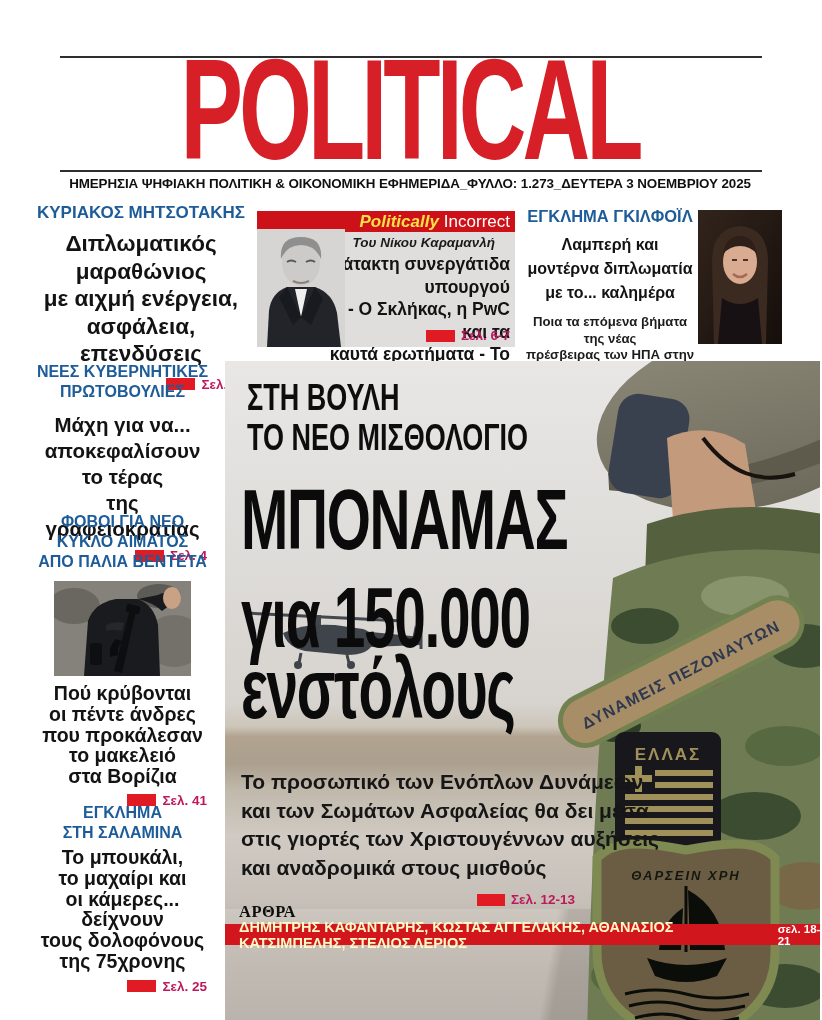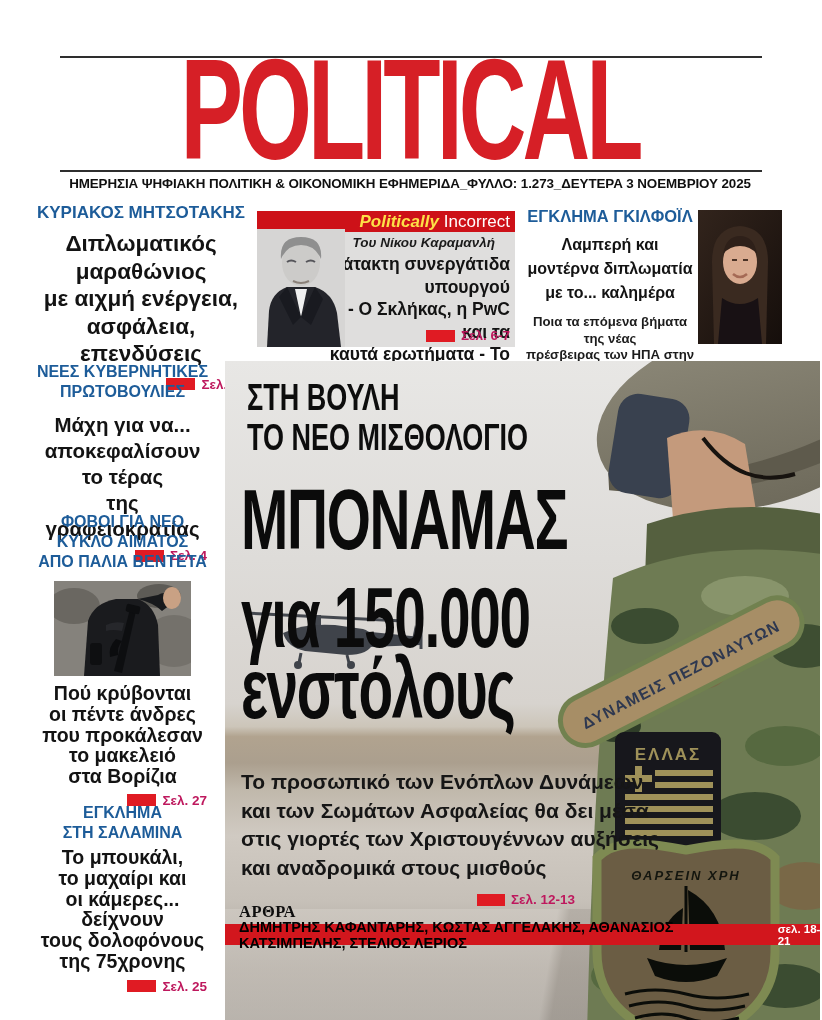--- a/index.html
+++ b/index.html
@@ -70,21 +70,21 @@
   #hline1{top:115px;} #hline2{top:213px;} #hline3{top:284px;}
   .hero-sub{position:absolute;left:16px;top:407px;z-index:5;font-size:21px;font-weight:700;
      line-height:28.5px;color:#161616;}
   .hero-marker{position:absolute;left:252px;top:531px;z-index:5;}
   .hero-marker .box{width:28px;height:12px;}
   .arthra{position:absolute;left:14px;top:541px;z-index:5;
      font-family:"Liberation Serif","DejaVu Serif",serif;font-weight:700;font-size:16.5px;
      letter-spacing:.5px;color:#0e0e0e;}
   .banner{position:absolute;left:0;right:0;top:563px;height:21px;z-index:6;background:#d2161d;
      display:flex;align-items:center;padding-left:14px;box-sizing:border-box;}
-  .banner .authors{color:#000000;font-weight:700;font-size:14.5px;letter-spacing:0;}
+  .banner .authors{color:#fef9c3;font-weight:700;font-size:14.5px;letter-spacing:0;}
   .banner .pages{color:#fff;font-weight:700;font-size:11.5px;margin-left:7px;}
 </style>
 </head>
 <body>
 
 <div class="page">
 
   <div class="rule" style="top:56px"></div>
   <div class="logo">POLITICAL</div>
   <div class="rule" style="top:170px"></div>
@@ -193,21 +193,21 @@
       <rect x="36" y="62" width="12" height="22" rx="3" fill="#0e0f11"></rect>
       <path d="M52,44 Q60,40 70,42 L68,50 Q58,48 52,50 Z" fill="#26272b"></path>
     </svg>
     <div class="hl lines" style="line-height:20.8px">Πού κρύβονται
 οι πέντε άνδρες
 που προκάλεσαν
 το μακελειό
 στα Βορίζια</div>
     <div class="marker" style="margin-top:6px">
       <span class="box"></span>
-      <span class="lab">Σελ. 27</span>
+      <span class="lab">Σελ. 41</span>
     </div>
   </div>
 
   <div id="story-c" class="side">
     <div class="kicker lines">ΕΓΚΛΗΜΑ
 ΣΤΗ ΣΑΛΑΜΙΝΑ</div>
     <div class="hl lines" style="line-height:20.8px">Το μπουκάλι,
 το μαχαίρι και
 οι κάμερες... δείχνουν
 τους δολοφόνους

